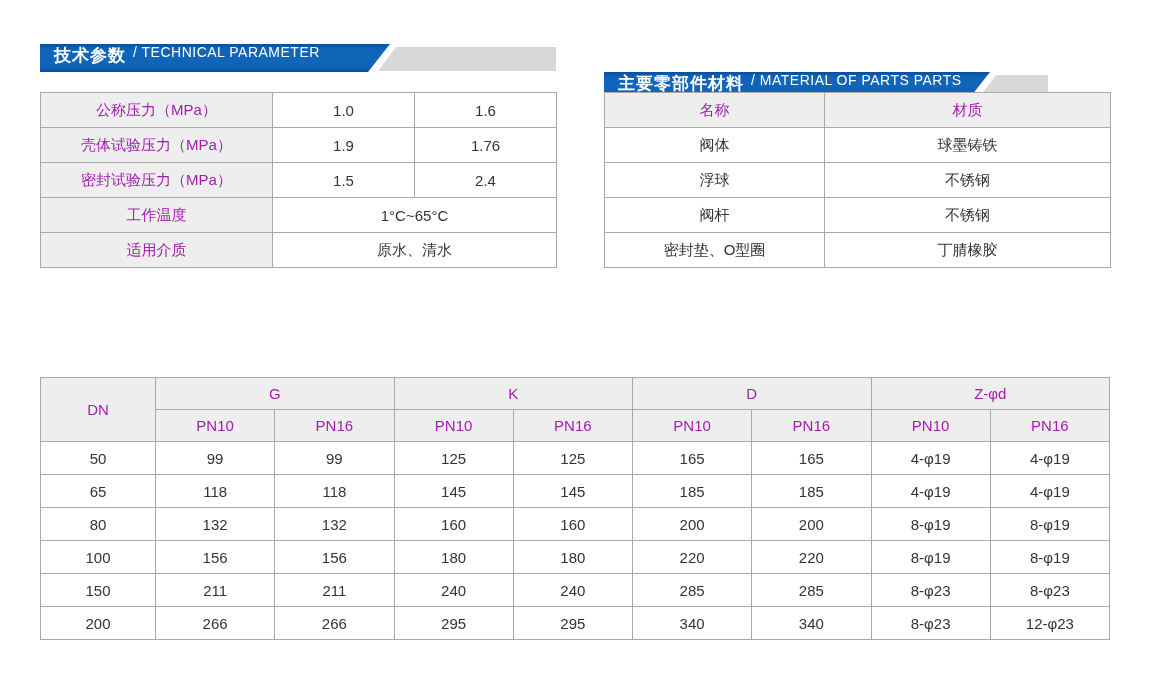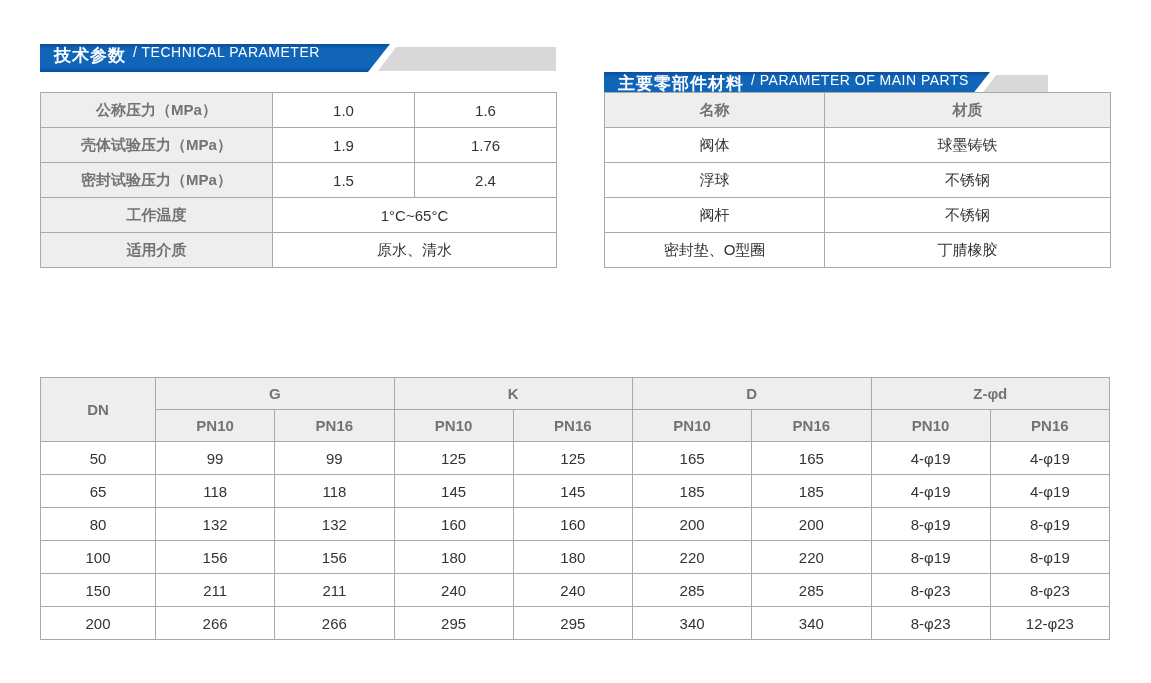--- a/index.html
+++ b/index.html
@@ -15,21 +15,21 @@
     background:linear-gradient(180deg,#0a4f9e 0%,#1065b8 20%,#1065b8 80%,#0a4f9e 100%);
     clip-path:polygon(0 0,100% 0,calc(100% - 22px) 100%,0 100%);
     display:flex; align-items:flex-start; padding-left:14px; color:#ffffff; white-space:nowrap; }
   .banner-zh { font-size:17px; font-weight:bold; letter-spacing:1px; }
   .banner-en { font-size:14px; margin-left:7px; letter-spacing:.5px; }
 
   
   table { border-collapse:collapse; table-layout:fixed; border:1px solid #8f8f8f; }
   th,td { border:1px solid #a9a9a9; text-align:center; vertical-align:middle;
     font-size:15px; overflow:hidden; }
-  th { background:#eeeeee; font-weight:bold; color:#737373; }
+  th { background:#eeeeee; font-weight:normal; color:#a21caf; }
   td { background:#ffffff; font-weight:normal; color:#333333; }
 
   .tech-table  { position:absolute; left:40px;  top:92px;  width:516px; }
   .tech-table th, .tech-table td { height:35px; }
   .mat-table   { position:absolute; left:604px; top:92px;  width:506px;border-radius:12px; }
   .mat-table th, .mat-table td { height:35px; }
   .dim-table   { position:absolute; left:40px;  top:377px; width:1070px; }
   .dim-table th { height:32px; }
   .dim-table td { height:33px;margin-top:8px; }
 
@@ -84,21 +84,21 @@
     <th>适用介质</th>
     <td colspan="2">原水、清水</td>
   </tr>
 </tbody>
   </table>
 
 <div class="section banner" id="sec-mat">
   <div class="banner-gray"></div>
   <div class="banner-blue">
     <span class="banner-zh">主要零部件材料</span>
-    <span class="banner-en">/ PARAMETER OF MAIN PARTS</span>
+    <span class="banner-en">/ MATERIAL OF PARTS PARTS</span>
   </div>
 </div>
 
 <table class="mat-table">
   <colgroup>
       <col style="width:220px">
       <col style="width:286px">
     </colgroup>
   <tbody>
       <tr>

